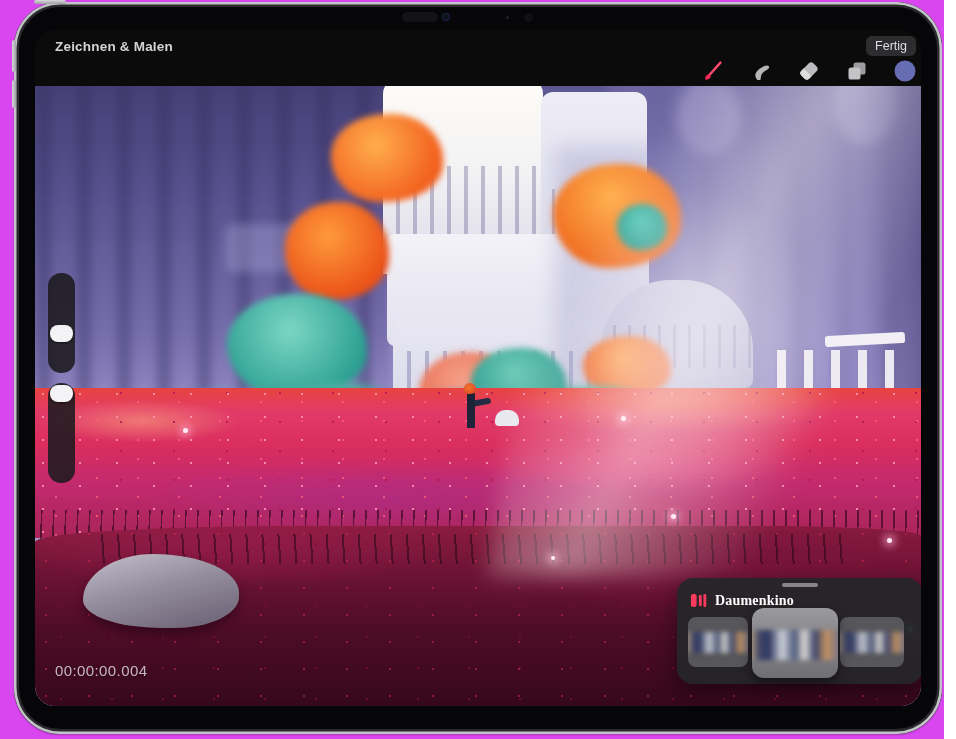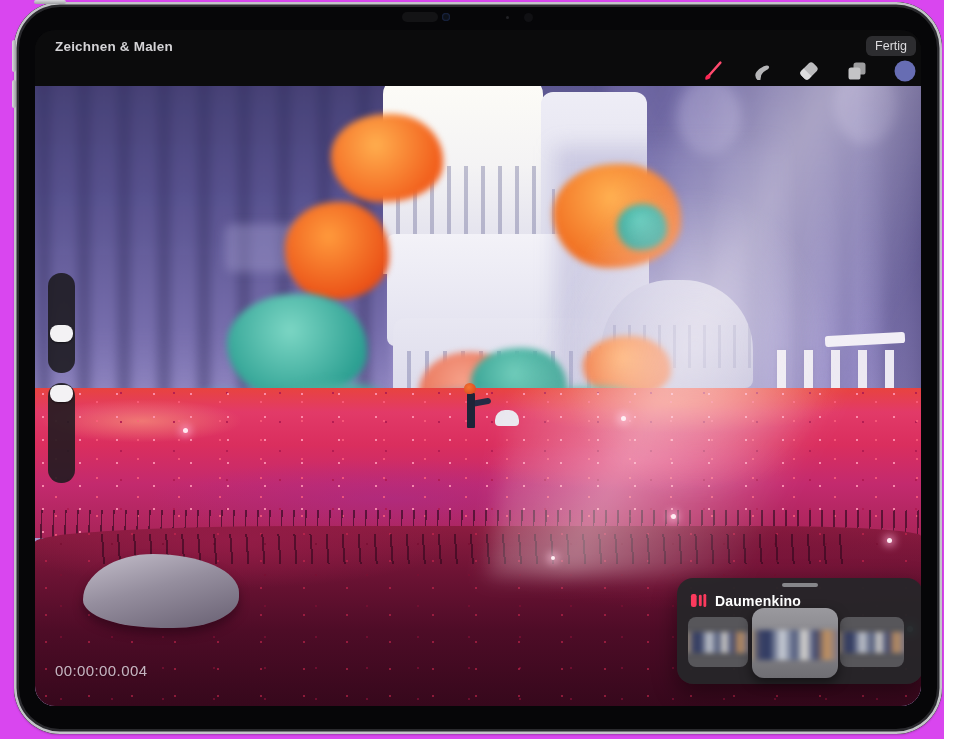--- a/index.html
+++ b/index.html
@@ -42,21 +42,21 @@
 
   
   .timecode { position:absolute; left:20px; top:632px; z-index:40; font-size:15px; letter-spacing:.4px;
     color:rgba(236,230,238,.78); text-shadow:0 1px 2px rgba(30,0,15,.5); }
 
   
   .flipbook { position:absolute; left:642px; top:548px; width:246px; height:106px; z-index:50;
     background:rgba(38,37,41,.96); border-radius:16px; box-shadow:0 8px 24px rgba(0,0,0,.45); }
   .fb-handle { position:absolute; left:50%; top:5px; width:36px; height:4px; margin-left:-18px;
     background:#86868a; border-radius:2px; }
-  .fb-header { position:absolute; left:13px; top:14px; display:flex; align-items:center; gap:8px; }
+  .fb-header { position:absolute; left:13px; top:14px; display:flex; align-items:center; gap:8px;font-family:Liberation Serif, serif; }
   .fb-title { color:#ffffff; font-size:14px; font-weight:700; letter-spacing:.2px; }
   .fb-thumb { position:absolute; border-radius:8px; background:#57565a; overflow:hidden; }
   .fb-thumb.left { left:11px; top:39px; width:60px; height:50px; }
   .fb-thumb.right { left:163px; top:39px; width:64px; height:50px; }
   .fb-thumb.mid { left:75px; top:30px; width:86px; height:70px; border-radius:12px;
     background:linear-gradient(180deg,#9a999e,#6f6e73); box-shadow:0 5px 12px rgba(0,0,0,.5); }
   .fb-strip { position:absolute; left:-4%; width:108%; top:30%; height:42%; filter:blur(2.5px); opacity:.92;
     background:linear-gradient(90deg,#bfa883 0%,#3b4266 12%,#2f3a62 22%,#cfd3da 36%,#4a5578 50%,#e0ddd6 60%,#39426b 72%,#c5935f 84%,#6b6f8e 100%); }
   .fb-thumb.mid .fb-strip { top:31%; height:44%; opacity:1; }
 

